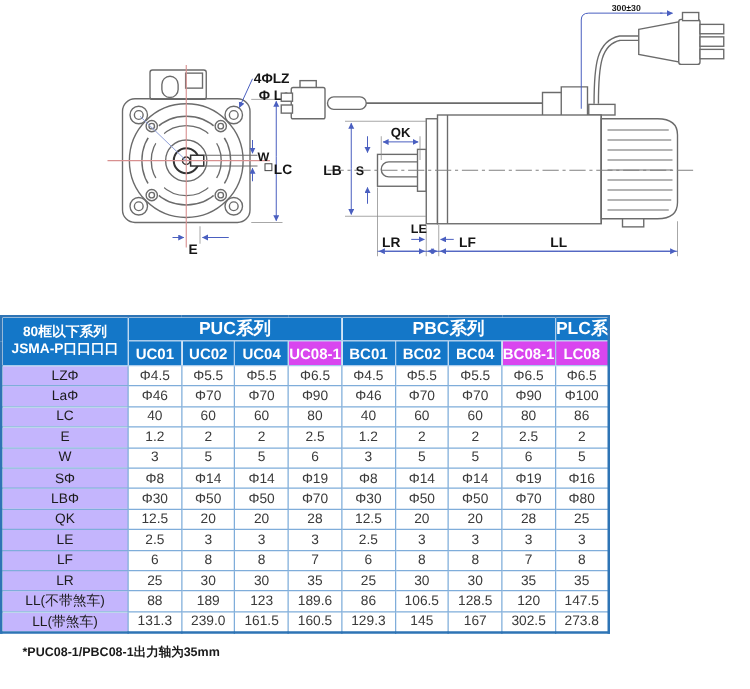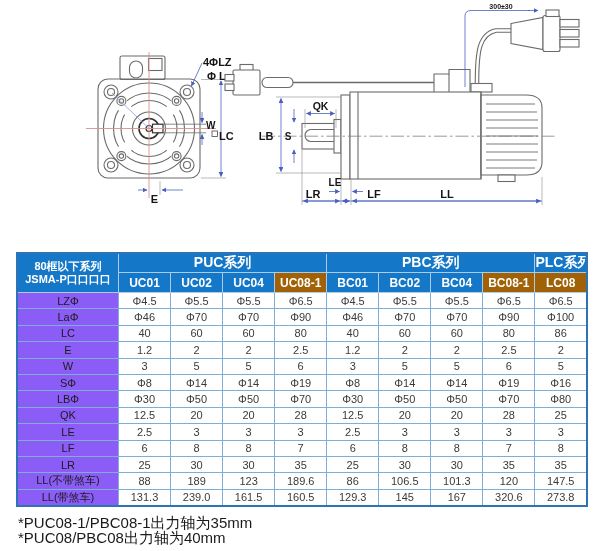--- a/index.html
+++ b/index.html
@@ -1,30 +1,30 @@
 <!DOCTYPE html>
 <html><head>
 <meta charset="utf-8">
 <style>
   html,body{margin:0;padding:0;background:#fff;}
   body{width:600px;height:551px;font-family:"Liberation Sans",sans-serif;}
   .page{position:relative;width:600px;height:551px;background:#fff;overflow:hidden;}
   .drawings{position:absolute;top:0;left:0;}
   svg text{font-family:"Liberation Sans",sans-serif;font-weight:bold;fill:#151515;}
-  .spec{position:absolute;top:252px;left:16px;width:572px;border-collapse:collapse;table-layout:fixed;
+  .spec{position:absolute;top:252px;left:0;width:488px;border-collapse:collapse;table-layout:fixed;
         border:2px solid #2e74b5;}
   .spec th,.spec td{padding:0;text-align:center;vertical-align:middle;border:1px solid #7fadda;overflow:hidden;white-space:nowrap;}
   .spec thead th{background:#1477c8;color:#fff;border:1px solid #a9cbec;font-weight:bold;}
-  .spec thead th.dark{background:#a16207;}
+  .spec thead th.dark{background:#d946ef;}
   .corner{width:100px;font-size:11px;line-height:13.5px;}
   .ghead{height:18px;font-size:14px;}
   .chead{height:19px;font-size:12px;}
-  .spec tbody th.rlabel{font-size:11px;font-weight:normal;color:#1c1c1c;background:#8b5cf6;height:15.4px;}
+  .spec tbody th.rlabel{font-size:11px;font-weight:normal;color:#1c1c1c;background:#c4b5fd;height:15.4px;}
   .spec tbody td{font-size:11px;color:#3a3a3a;height:15.4px;background:#fff;}
-  .notes{position:absolute;left:18px;top:515px;font-size:15px;font-weight:normal;color:#1a1a1a;line-height:15px;}
+  .notes{position:absolute;left:18px;top:515px;font-size:10px;font-weight:bold;color:#1a1a1a;line-height:15px;}
 </style>
 </head>
 <body>
 
 <div class="page">
 
   <svg class="drawings" width="600" height="250" viewBox="0 0 600 250">
     <defs>
       <marker id="ar" markerWidth="7" markerHeight="7" refX="5.5" refY="3" orient="auto">
         <path d="M0,0 L6,3 L0,6 Z" fill="#4a5fc0"></path>
@@ -355,37 +355,36 @@
           <td>35</td>
         </tr>
         <tr>
           <th class="rlabel">LL(不带煞车)</th>
           <td>88</td>
           <td>189</td>
           <td>123</td>
           <td>189.6</td>
           <td>86</td>
           <td>106.5</td>
-          <td>101.3</td>
+          <td>128.5</td>
           <td>120</td>
           <td>147.5</td>
         </tr>
         <tr>
           <th class="rlabel">LL(带煞车)</th>
           <td>131.3</td>
           <td>239.0</td>
           <td>161.5</td>
           <td>160.5</td>
           <td>129.3</td>
           <td>145</td>
           <td>167</td>
-          <td>320.6</td>
+          <td>302.5</td>
           <td>273.8</td>
         </tr>
       </tbody>
   </table>
 
   <div class="notes">
     <div>*PUC08-1/PBC08-1出力轴为35mm</div>
-    <div>*PUC08/PBC08出力轴为40mm</div>
   </div>
 
 </div>
 
 </body></html>

